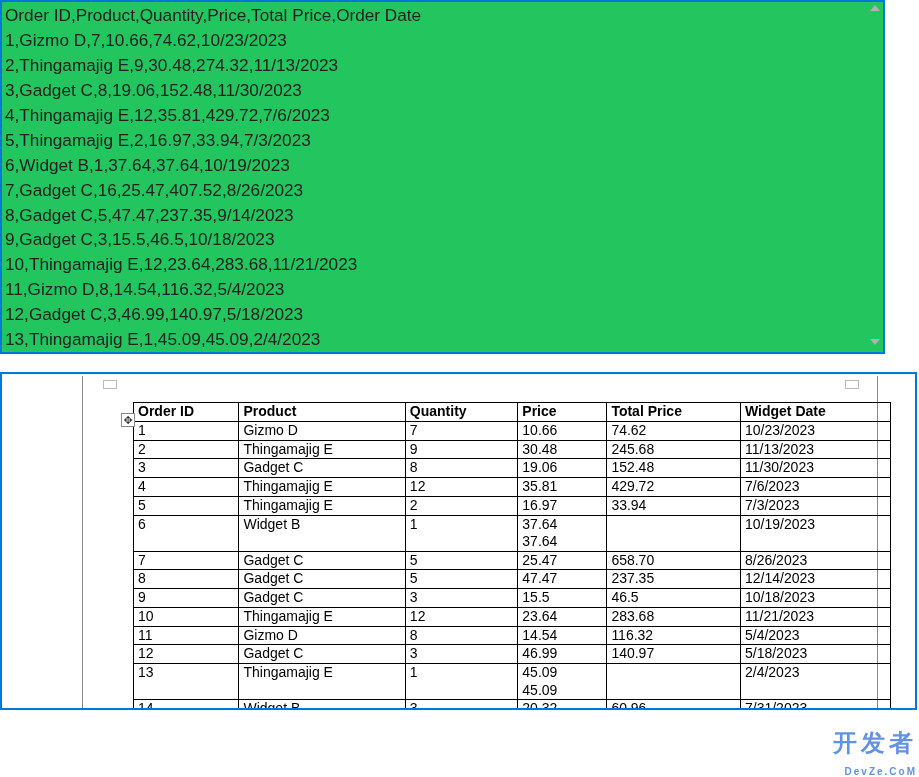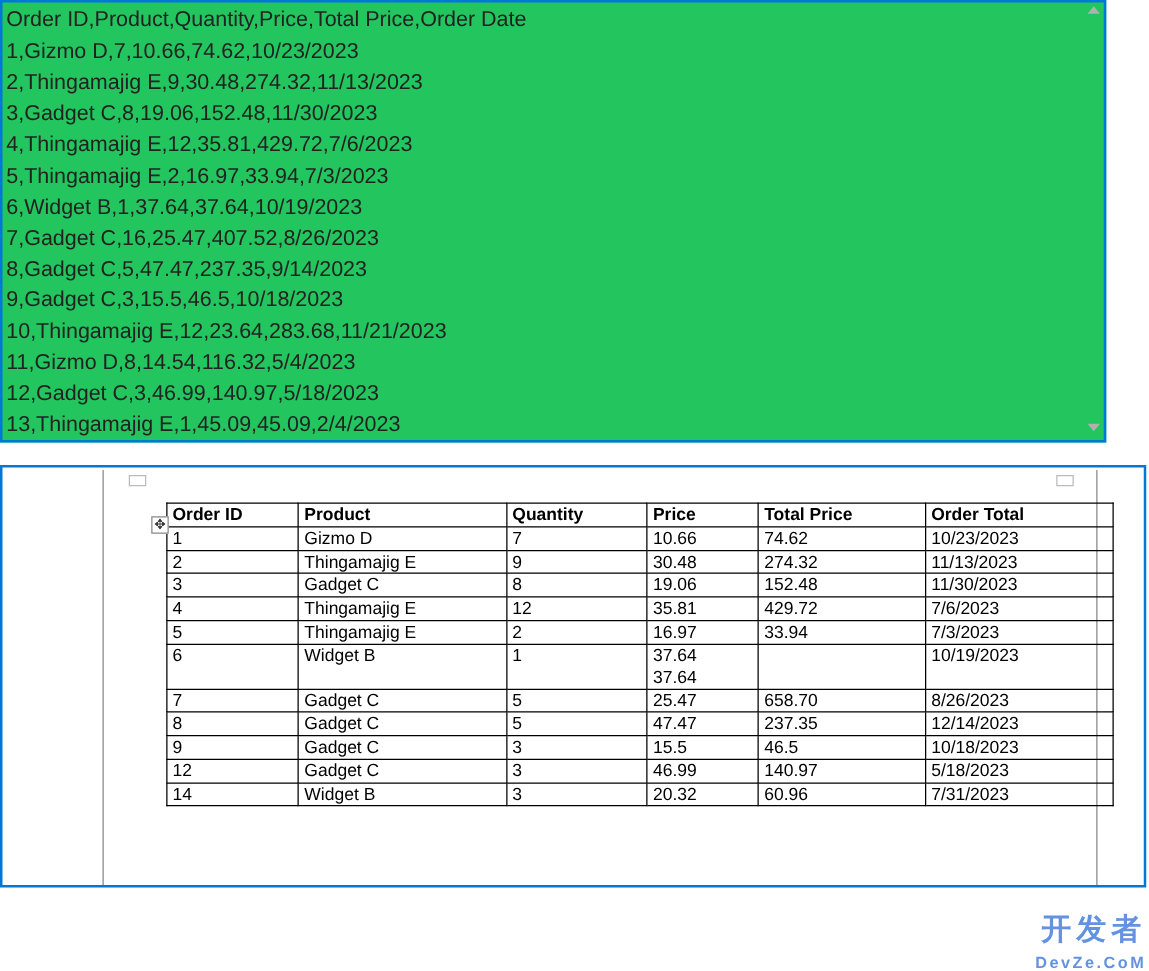--- a/index.html
+++ b/index.html
@@ -157,21 +157,21 @@
       top: -2px;
       font-size: 24px;
       font-weight: bold;
       letter-spacing: 4px;
       text-shadow: 0 0 1px rgba(255,255,255,0.6);
     }
     .watermark .small {
       position: absolute;
       right: 2px;
       bottom: 0;
-      font-size: 13px;
+      font-size: 10px;
       font-weight: bold;
       letter-spacing: 2px;
     }
   </style>
 </head>
 <body>
 
 <div class="textarea-container">
   <span class="scroll-hint"></span>
   <div class="textarea-content" id="csv-text">Order ID,Product,Quantity,Price,Total Price,Order Date
@@ -201,38 +201,38 @@
     </div>
     <div class="table-move-handle">✥</div>
     <table class="word-table" id="data-table">
     <thead>
           <tr>
             <th class="col0">Order ID</th>
             <th class="col1">Product</th>
             <th class="col2">Quantity</th>
             <th class="col3">Price</th>
             <th class="col4">Total Price</th>
-            <th class="col5">Order Total</th>
+            <th class="col5">Widget Date</th>
           </tr>
         </thead>
         <tbody>
           <tr>
             <td class="col0">1</td>
             <td class="col1">Gizmo D</td>
             <td class="col2">7</td>
             <td class="col3">10.66</td>
             <td class="col4">74.62</td>
             <td class="col5">10/23/2023</td>
           </tr>
           <tr>
             <td class="col0">2</td>
             <td class="col1">Thingamajig E</td>
             <td class="col2">9</td>
             <td class="col3">30.48</td>
-            <td class="col4">274.32</td>
+            <td class="col4">245.68</td>
             <td class="col5">11/13/2023</td>
           </tr>
           <tr>
             <td class="col0">3</td>
             <td class="col1">Gadget C</td>
             <td class="col2">8</td>
             <td class="col3">19.06</td>
             <td class="col4">152.48</td>
             <td class="col5">11/30/2023</td>
           </tr>
@@ -278,26 +278,50 @@
           </tr>
           <tr>
             <td class="col0">9</td>
             <td class="col1">Gadget C</td>
             <td class="col2">3</td>
             <td class="col3">15.5</td>
             <td class="col4">46.5</td>
             <td class="col5">10/18/2023</td>
           </tr>
           <tr>
+            <td class="col0">10</td>
+            <td class="col1">Thingamajig E</td>
+            <td class="col2">12</td>
+            <td class="col3">23.64</td>
+            <td class="col4">283.68</td>
+            <td class="col5">11/21/2023</td>
+          </tr>
+          <tr>
+            <td class="col0">11</td>
+            <td class="col1">Gizmo D</td>
+            <td class="col2">8</td>
+            <td class="col3">14.54</td>
+            <td class="col4">116.32</td>
+            <td class="col5">5/4/2023</td>
+          </tr>
+          <tr>
             <td class="col0">12</td>
             <td class="col1">Gadget C</td>
             <td class="col2">3</td>
             <td class="col3">46.99</td>
             <td class="col4">140.97</td>
             <td class="col5">5/18/2023</td>
+          </tr>
+          <tr>
+            <td class="col0">13</td>
+            <td class="col1">Thingamajig E</td>
+            <td class="col2">1</td>
+            <td class="col3 multiline">45.09<br>45.09</td>
+            <td class="col4"></td>
+            <td class="col5">2/4/2023</td>
           </tr>
           <tr>
             <td class="col0">14</td>
             <td class="col1">Widget B</td>
             <td class="col2">3</td>
             <td class="col3">20.32</td>
             <td class="col4">60.96</td>
             <td class="col5">7/31/2023</td>
           </tr>
         </tbody>

